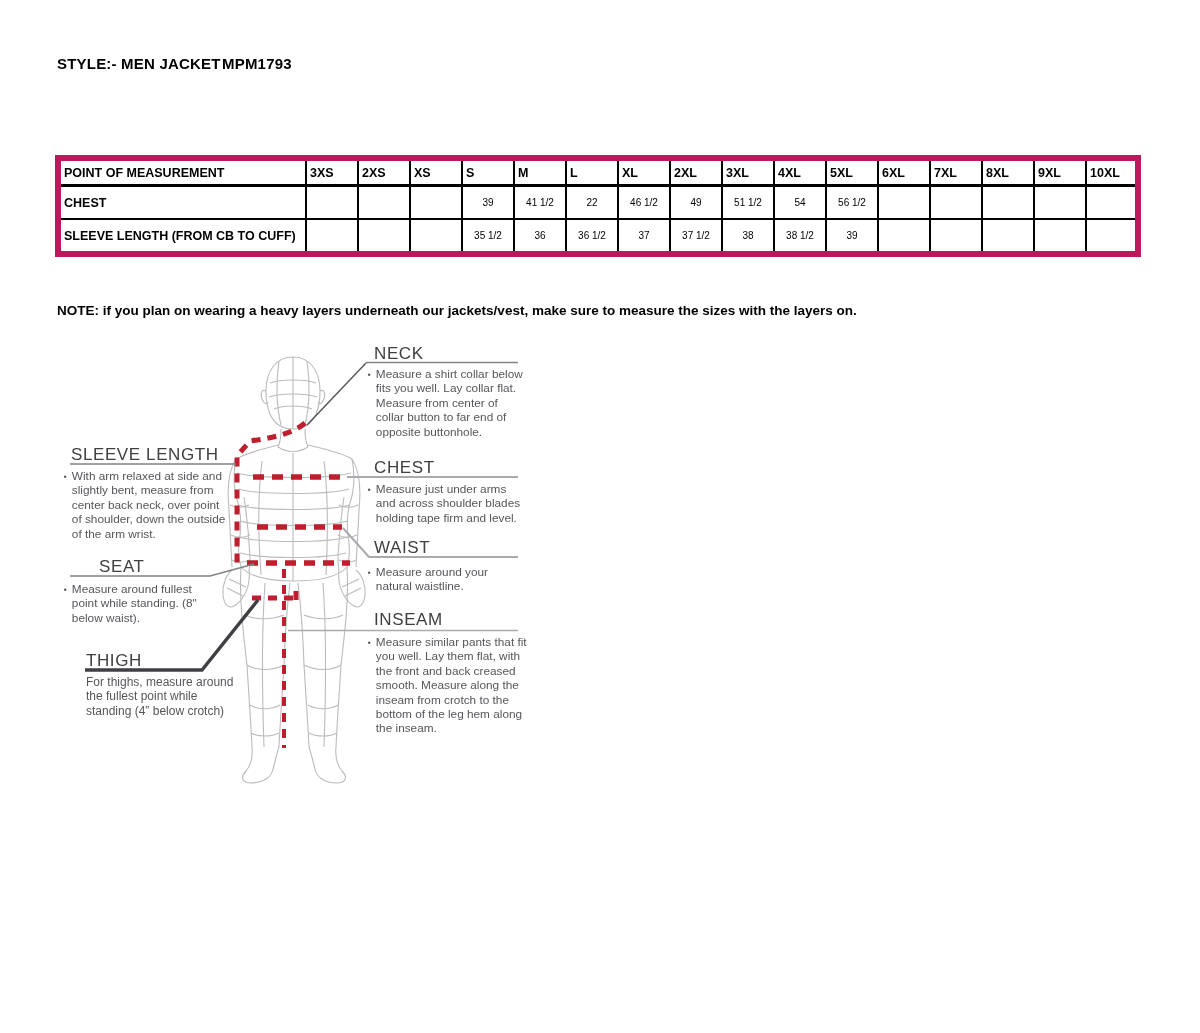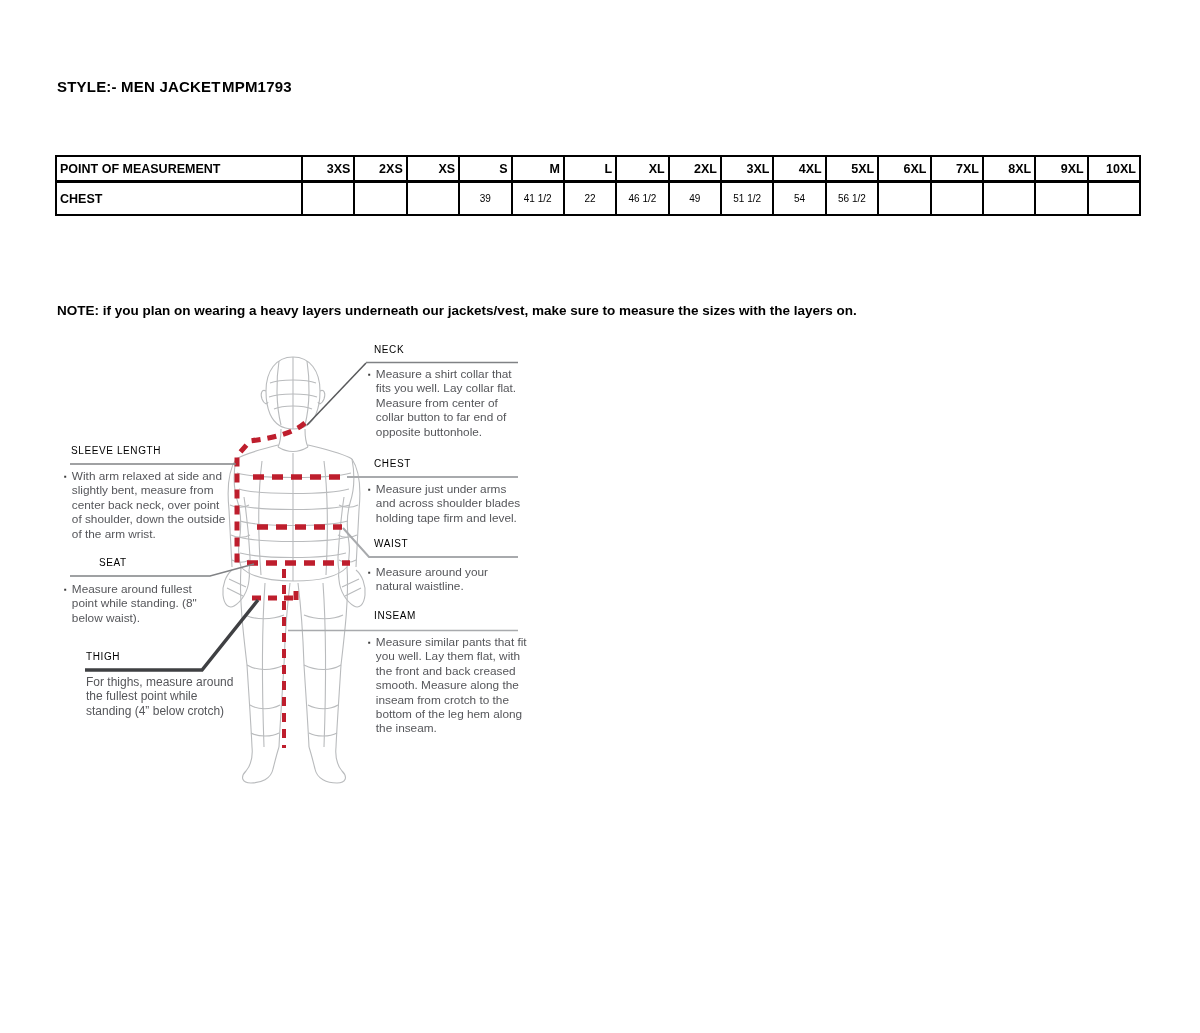--- a/index.html
+++ b/index.html
@@ -1,43 +1,43 @@
 <!DOCTYPE html>
 <html><head>
 <meta charset="utf-8">
 <style>
   html,body{margin:0;padding:0;background:#ffffff;}
   body{
     width:1200px;height:1033px;position:relative;overflow:hidden;
     font-family:"Liberation Sans", sans-serif;color:#000;
   }
   
-  .doc-header{position:absolute;top:78px;left:57px;font-size:15px;font-weight:bold;letter-spacing:.2px;}
+  .doc-header{position:absolute;top:55px;left:57px;font-size:15px;font-weight:bold;letter-spacing:.2px;}
   .doc-header .code{position:absolute;left:165px;top:0;white-space:nowrap;}
   
   .size-table-wrap{position:absolute;top:155px;left:55px;}
   table.size-table{
     border-collapse:collapse;table-layout:fixed;width:1086px;
-    border:1px solid #be185d;
+    border:6px solid #be185d;
   }
   table.size-table th,table.size-table td{
     border:2px solid #000;padding:0 3px;white-space:nowrap;overflow:hidden;
   }
-  table.size-table thead th{height:23px;font-size:12.5px;font-weight:bold;text-align:right;border-bottom:3px solid #000;}
+  table.size-table thead th{height:23px;font-size:12.5px;font-weight:bold;text-align:left;border-bottom:3px solid #000;}
   table.size-table thead th.pom{text-align:left;}
   table.size-table tbody th.row-label{height:31px;font-size:12.5px;font-weight:bold;text-align:left;}
   table.size-table tbody td{height:31px;font-size:10px;font-weight:normal;text-align:center;}
   table.size-table .pom{width:238px;}
   
   .note-line{position:absolute;top:303px;left:57px;width:1100px;font-size:13.5px;font-weight:bold;}
   
   .diagram{position:absolute;top:335px;left:0;width:545px;height:480px;}
   .diagram svg{position:absolute;top:0;left:0;}
   .g-label{
-    position:absolute;font-size:10px;letter-spacing:.6px;color:#000000;white-space:nowrap;
+    position:absolute;font-size:17px;letter-spacing:.6px;color:#404040;white-space:nowrap;
   }
   .g-desc{
     position:absolute;display:flex;gap:5px;color:#55565a;
     font-size:11.8px;line-height:14.4px;
   }
   .g-desc .bullet{font-size:8px;line-height:14px;color:#3c3c3c;flex:0 0 auto;margin-top:1px;}
   .g-desc .txt{flex:1;}
   .lbl-sleeve{top:110px;left:71px;}
   .dsc-sleeve{top:134px;left:64px;width:168px;}
   .lbl-seat{top:222px;left:71px;margin-left:28px;}
@@ -97,20 +97,39 @@
           <td>49</td>
           <td>51 1/2</td>
           <td>54</td>
           <td>56 1/2</td>
           <td></td>
           <td></td>
           <td></td>
           <td></td>
           <td></td>
         </tr>
+        <tr>
+          <th class="pom row-label">SLEEVE LENGTH (FROM CB TO CUFF)</th>
+          <td></td>
+          <td></td>
+          <td></td>
+          <td>35 1/2</td>
+          <td>36</td>
+          <td>36 1/2</td>
+          <td>37</td>
+          <td>37 1/2</td>
+          <td>38</td>
+          <td>38 1/2</td>
+          <td>39</td>
+          <td></td>
+          <td></td>
+          <td></td>
+          <td></td>
+          <td></td>
+        </tr>
       </tbody>
   </table>
 </div>
 
 <div class="note-line">NOTE: if you plan on wearing a heavy layers underneath our jackets/vest, make sure to measure the sizes with the layers on.</div>
 
 <div class="diagram">
 
   <svg width="545" height="480" viewBox="0 0 545 480">
 
@@ -206,21 +225,21 @@
   </div>
 
   <div class="g-label lbl-thigh">THIGH</div>
   <div class="g-desc dsc-thigh">
     <span class="txt">For thighs, measure around the fullest point while standing (4” below crotch)</span>
   </div>
 
   <div class="g-label lbl-neck">NECK</div>
   <div class="g-desc dsc-neck">
     <span class="bullet">▪</span>
-    <span class="txt">Measure a shirt collar that fits you well. Lay collar flat. Measure from center of collar button to far end of opposite buttonhole.</span>
+    <span class="txt">Measure a shirt collar below fits you well. Lay collar flat. Measure from center of collar button to far end of opposite buttonhole.</span>
   </div>
 
   <div class="g-label lbl-chest">CHEST</div>
   <div class="g-desc dsc-chest">
     <span class="bullet">▪</span>
     <span class="txt">Measure just under arms and across shoulder blades holding tape firm and level.</span>
   </div>
 
   <div class="g-label lbl-waist">WAIST</div>
   <div class="g-desc dsc-waist">

